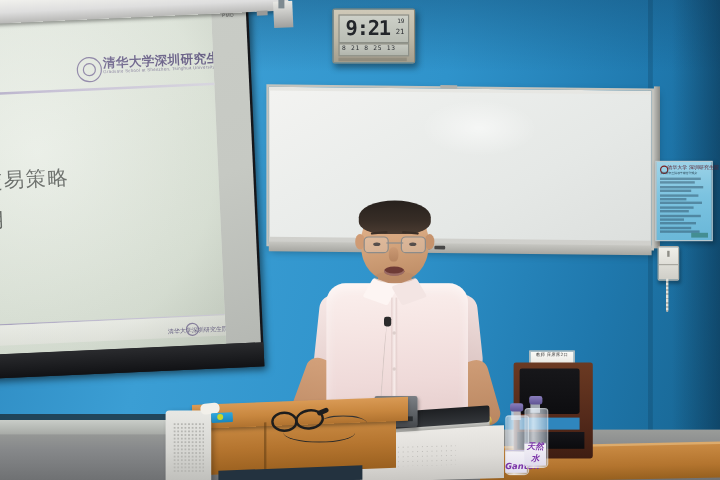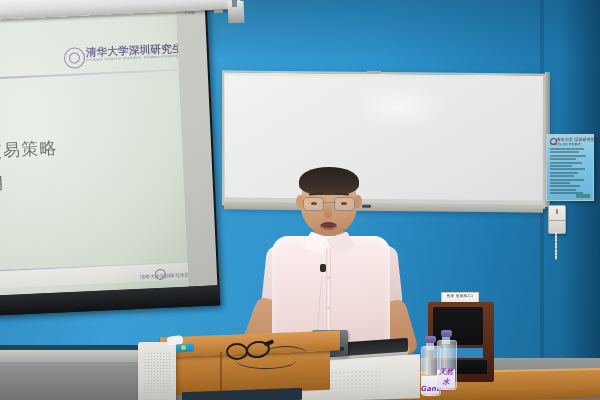--- a/index.html
+++ b/index.html
@@ -315,20 +315,31 @@
 
     <div class="screen-bottom"></div>
   </div>
 
   <div class="rail"></div>
   <div class="rail-label">PMD</div>
   <div class="rail-badge"></div>
   <div class="rail-end"></div>
   <div class="rail-bracket"></div>
 
+  <div class="clock">
+    <div class="clock-main">
+      <div class="clk-time">9:21</div>
+      <div class="clk-small1">19</div>
+      <div class="clk-small2">21</div>
+    </div>
+    <div class="clock-sub">
+      <div class="clk-date">8 21  8 25  13</div>
+    </div>
+    <div class="clock-foot"></div>
+  </div>
 
   <div class="wb">
     <div class="wb-frame"></div>
     <div class="wb-surface"></div>
     <div class="wb-gloss"></div>
     <div class="wb-tophinge"></div>
     <div class="wb-tray"></div>
     <div class="eraser"></div>
     <div class="marker1"></div>
     <div class="marker2"></div>

